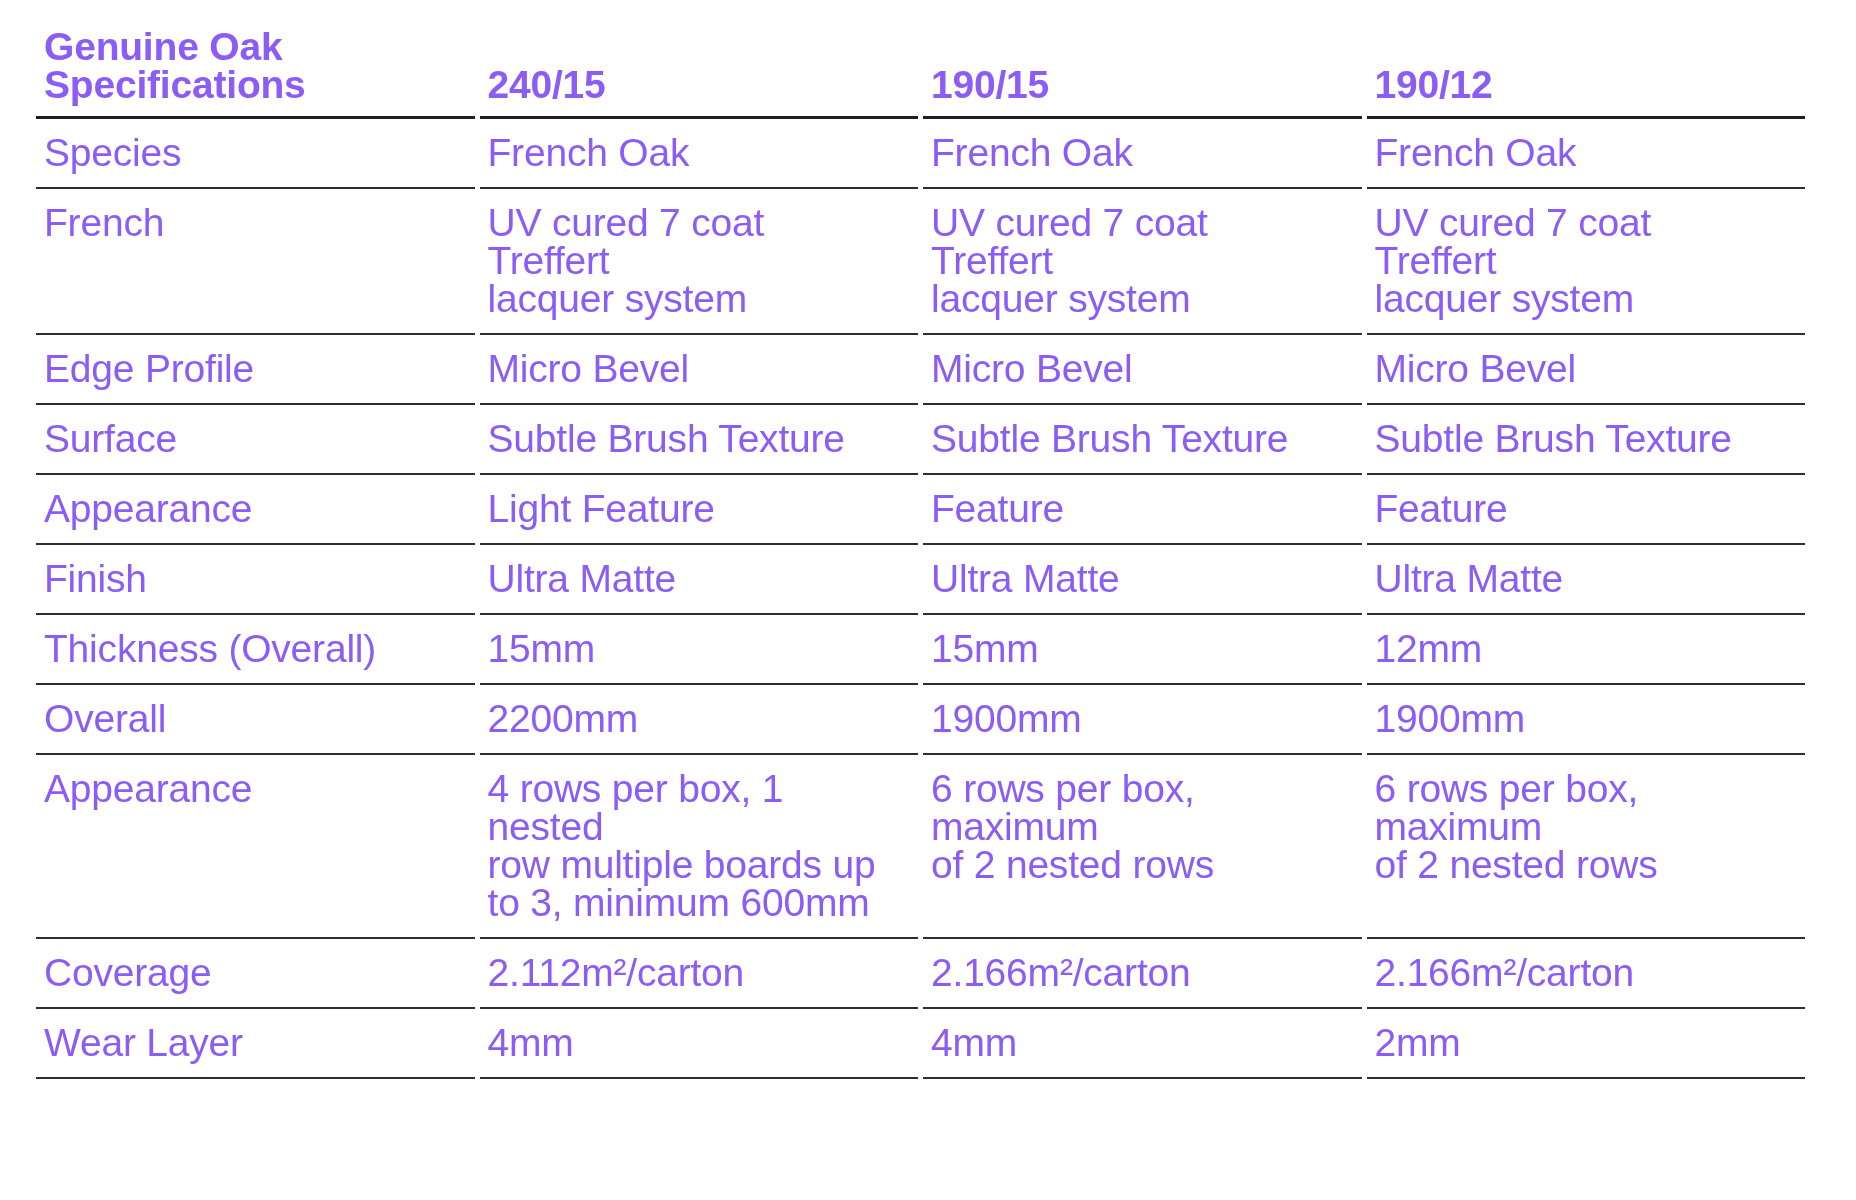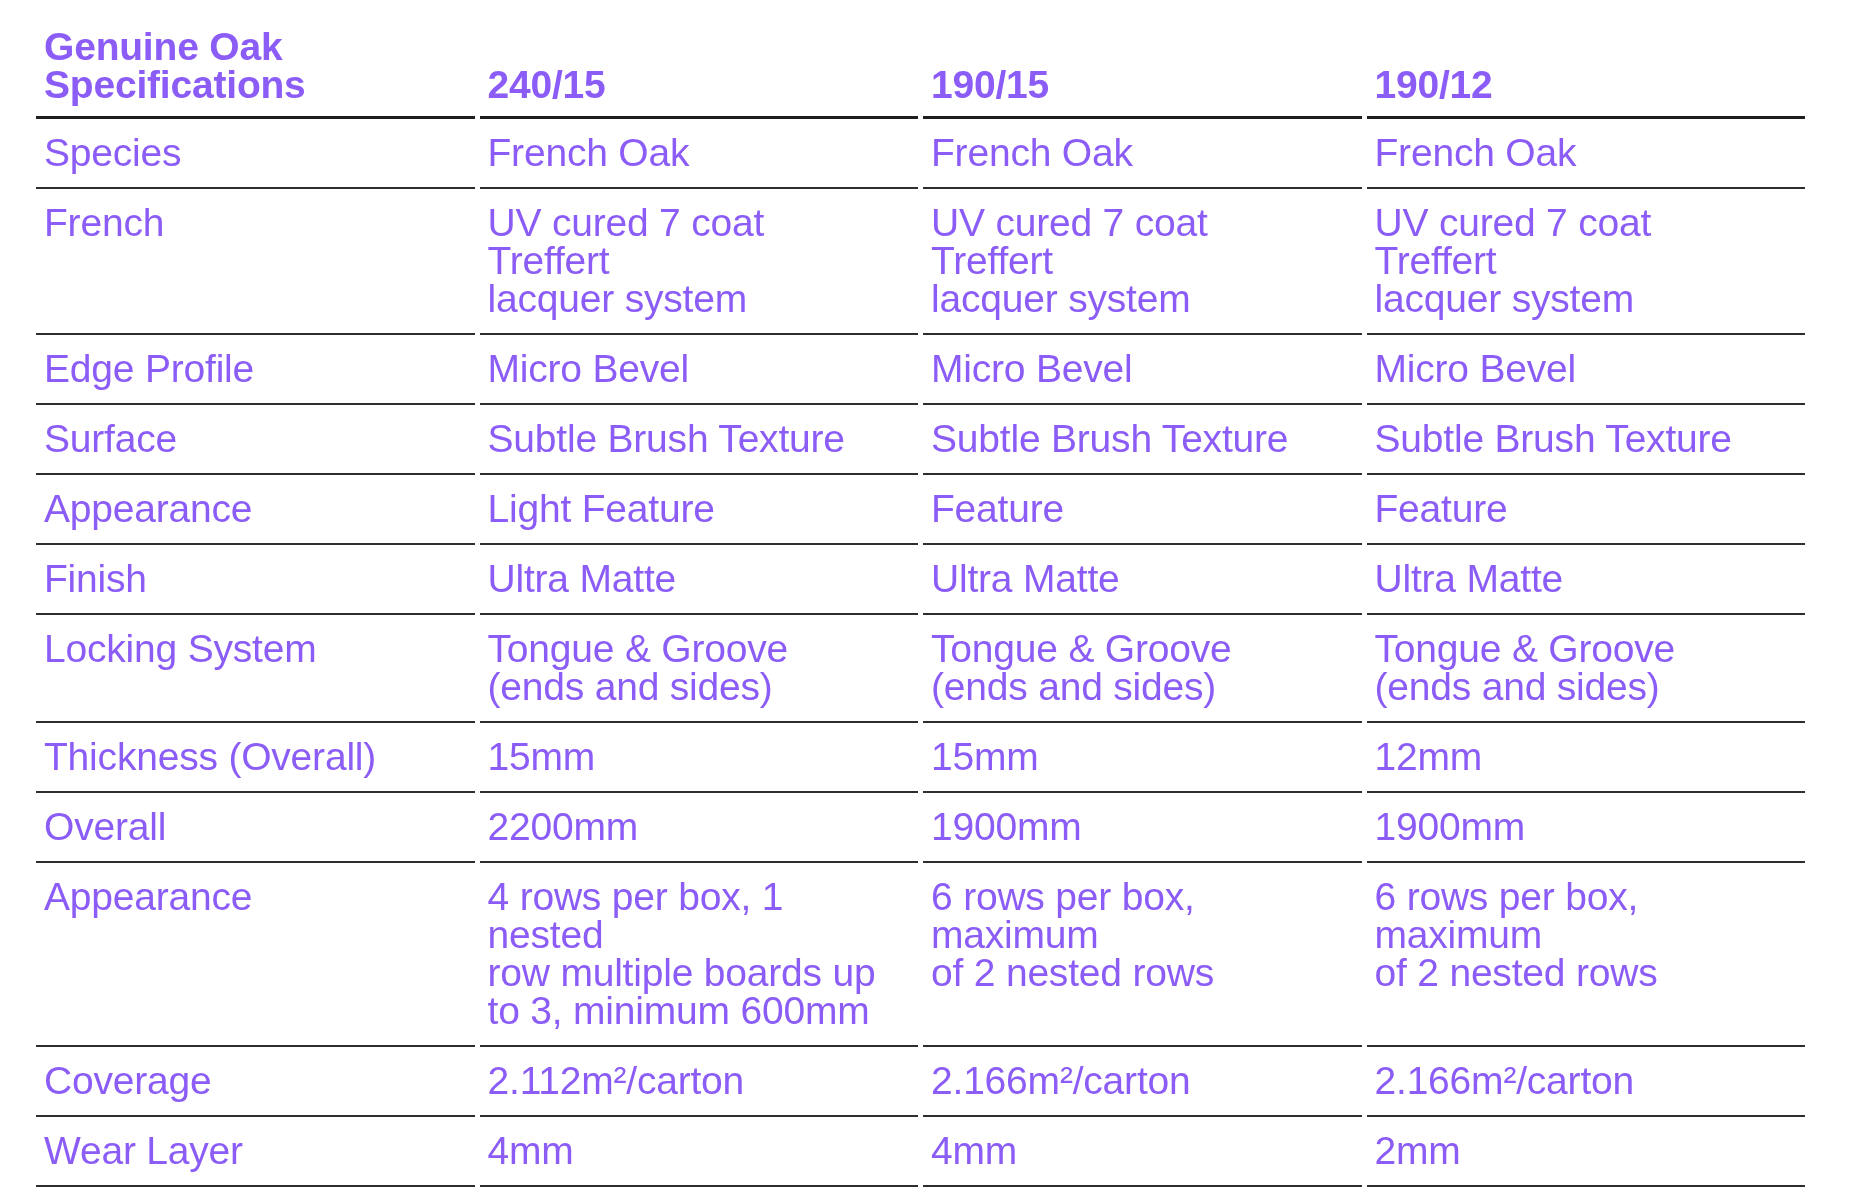--- a/index.html
+++ b/index.html
@@ -93,29 +93,20 @@
       <td>Feature</td>
       <td>Feature</td>
     </tr>
     <tr>
       <th>Finish</th>
       <td>Ultra Matte</td>
       <td>Ultra Matte</td>
       <td>Ultra Matte</td>
     </tr>
     <tr>
-      <th>Locking System</th>
-      <td>Tongue &amp; Groove
-(ends and sides)</td>
-      <td>Tongue &amp; Groove
-(ends and sides)</td>
-      <td>Tongue &amp; Groove
-(ends and sides)</td>
-    </tr>
-    <tr>
       <th>Thickness (Overall)</th>
       <td>15mm</td>
       <td>15mm</td>
       <td>12mm</td>
     </tr>
     <tr>
       <th>Overall</th>
       <td>2200mm</td>
       <td>1900mm</td>
       <td>1900mm</td>

